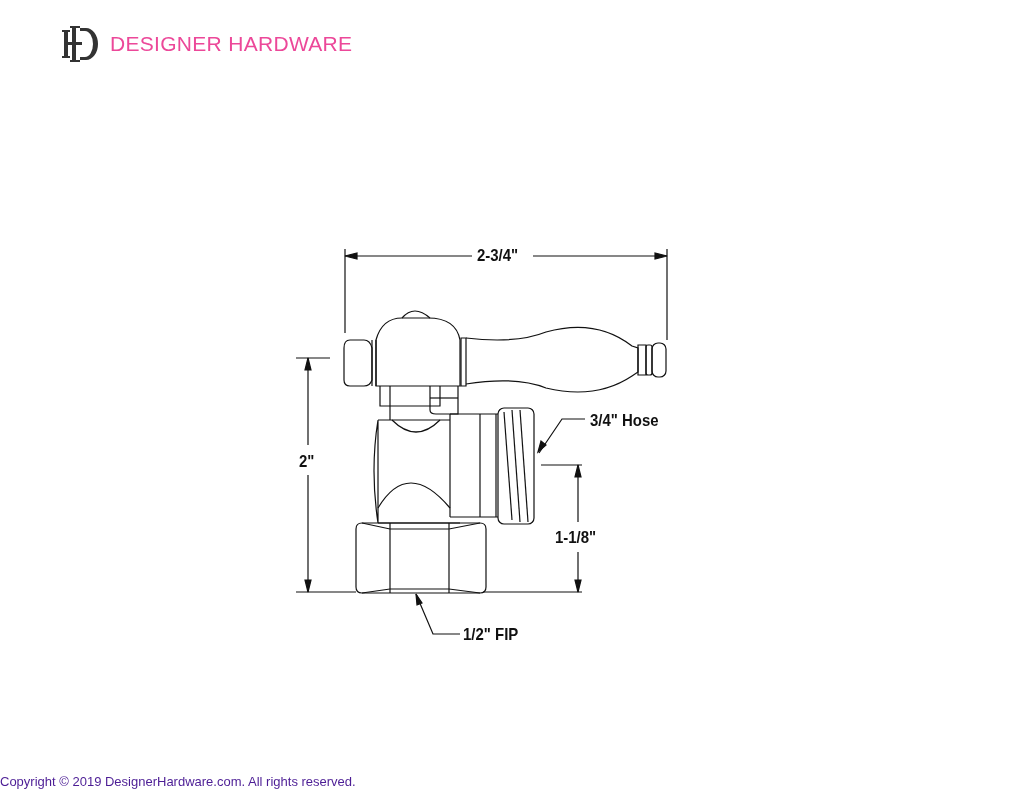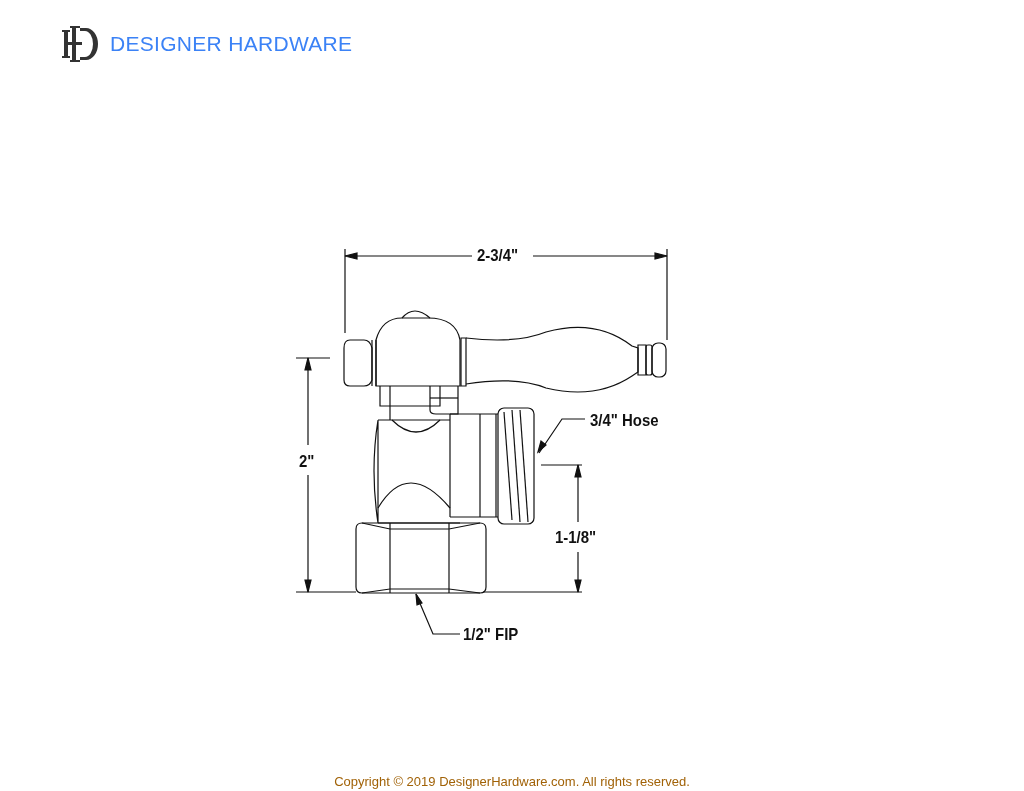--- a/index.html
+++ b/index.html
@@ -1,22 +1,22 @@
 <!DOCTYPE html>
 <html><head>
 <meta charset="utf-8">
 <style>
   html,body{margin:0;padding:0;background:#fff;}
   body{width:1024px;height:791px;position:relative;overflow:hidden;font-family:"Liberation Sans",sans-serif;}
   .logo{position:absolute;left:62px;top:26px;display:flex;align-items:center;gap:8px;}
   .logo-mark{width:40px;height:36px;}
-  .logo-text{font-size:21px;color:#3b82f6;letter-spacing:0.3px;}
+  .logo-text{font-size:21px;color:#ec4899;letter-spacing:0.3px;}
   .drawing{position:absolute;left:0;top:0;width:1024px;height:791px;}
   .dim{position:absolute;font-family:"Liberation Sans",sans-serif;font-weight:bold;font-size:17px;color:#111;transform:scaleX(0.88);transform-origin:left top;}
-  .copyright{position:absolute;left:0;width:1024px;top:774px;text-align:center;font-size:13px;color:#a16207;}
+  .copyright{position:absolute;left:0;width:1024px;top:774px;font-size:13px;color:#4c1d95;}
 </style>
 </head>
 <body>
 
 <div class="logo">
   <svg class="logo-mark" viewBox="0 0 40 36">
     <g fill="#333">
       <rect x="2" y="4" width="4" height="28"></rect>
       <rect x="0" y="4" width="8" height="2"></rect>
       <rect x="0" y="30" width="8" height="2"></rect>

